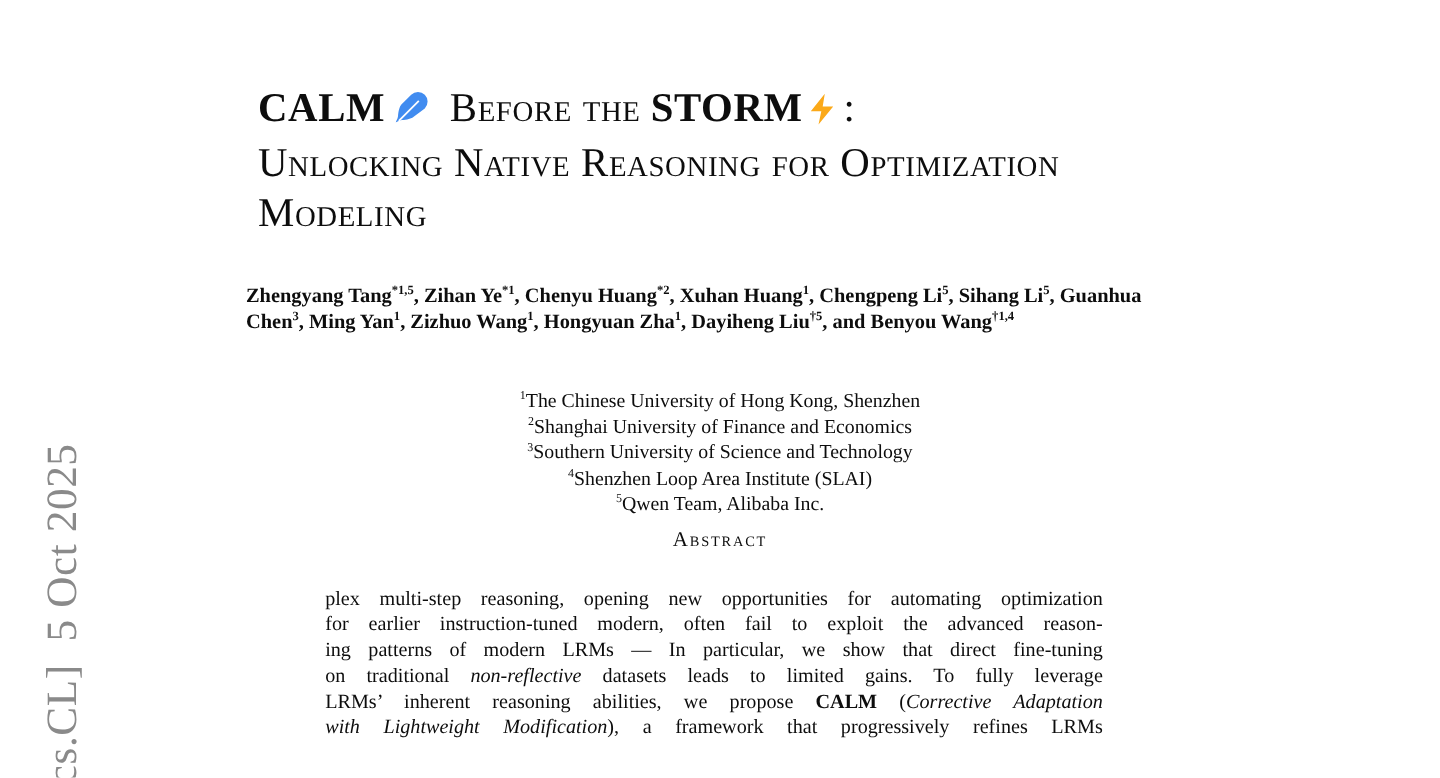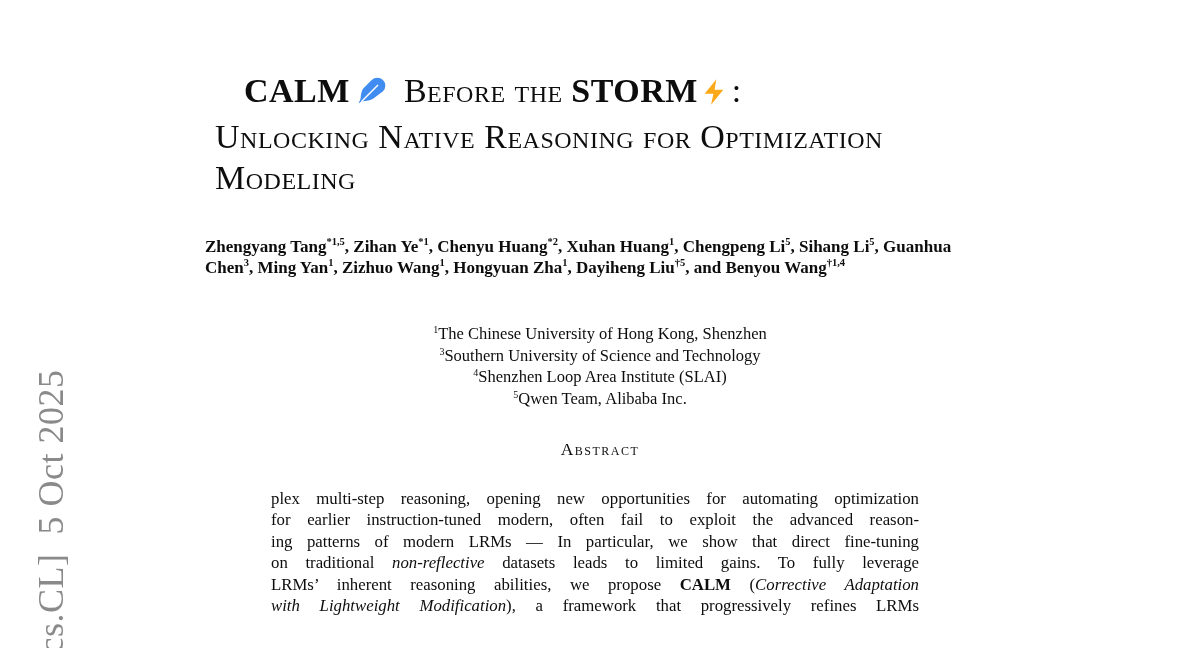--- a/index.html
+++ b/index.html
@@ -29,21 +29,21 @@
     white-space: pre;
   }
 
   
   .title {
     position: absolute;
     left: 215px;
     top: 70px;
     width: 830px;
   }
-  .t-line1 { font-size: 34px; line-height: 41px; white-space: nowrap; margin-left: 29px; }
+  .t-line1 { font-size: 34px; line-height: 41px; white-space: nowrap; }
   .t-line  { font-size: 34px; line-height: 41px; }
   .t-bold  { font-weight: bold; letter-spacing: 0.5px; }
   .t-sc    { font-variant: small-caps; letter-spacing: 0.5px; }
   .icon    { display: inline-block; vertical-align: -5px; }
   .icon.feather { margin: 0 16px 0 6px; }
   .icon.bolt    { margin: 0 4px 0 2px; }
   .t-colon { font-size: 34px; }
 
   
   .authors {
@@ -114,20 +114,21 @@
         </svg></span><span class="t-colon">:</span>
   </div>
   <div class="t-sc t-line">Unlocking Native Reasoning for Optimization</div>
   <div class="t-sc t-line">Modeling</div>
 </div>
 
 <div class="authors"><span>Zhengyang Tang<sup>*1,5</sup></span>, <span>Zihan Ye<sup>*1</sup></span>, <span>Chenyu Huang<sup>*2</sup></span>, <span>Xuhan Huang<sup>1</sup></span>, <span>Chengpeng Li<sup>5</sup></span>, <span>Sihang Li<sup>5</sup></span>, <span>Guanhua Chen<sup>3</sup></span>, <span>Ming Yan<sup>1</sup></span>, <span>Zizhuo Wang<sup>1</sup></span>, <span>Hongyuan Zha<sup>1</sup></span>, <span>Dayiheng Liu<sup>†5</sup></span>, and <span>Benyou Wang<sup>†1,4</sup></span></div>
 
 <div class="affils">
     <div><sup>1</sup>The Chinese University of Hong Kong, Shenzhen</div>
+    <div><sup>2</sup>Shanghai University of Finance and Economics</div>
     <div><sup>3</sup>Southern University of Science and Technology</div>
     <div><sup>4</sup>Shenzhen Loop Area Institute (SLAI)</div>
     <div><sup>5</sup>Qwen Team, Alibaba Inc.</div>
   </div>
 
 <div class="abs-head">Abstract</div>
 <div class="abs-body">
     <div class="just-line"><span class="seg-n">plex multi-step reasoning, opening new opportunities for automating optimization</span></div>
     <div class="just-line"><span class="seg-n">for earlier instruction-tuned modern, often fail to exploit the advanced reason-</span></div>
     <div class="just-line"><span class="seg-n">ing patterns of modern LRMs — In particular, we show that direct fine-tuning</span></div>

